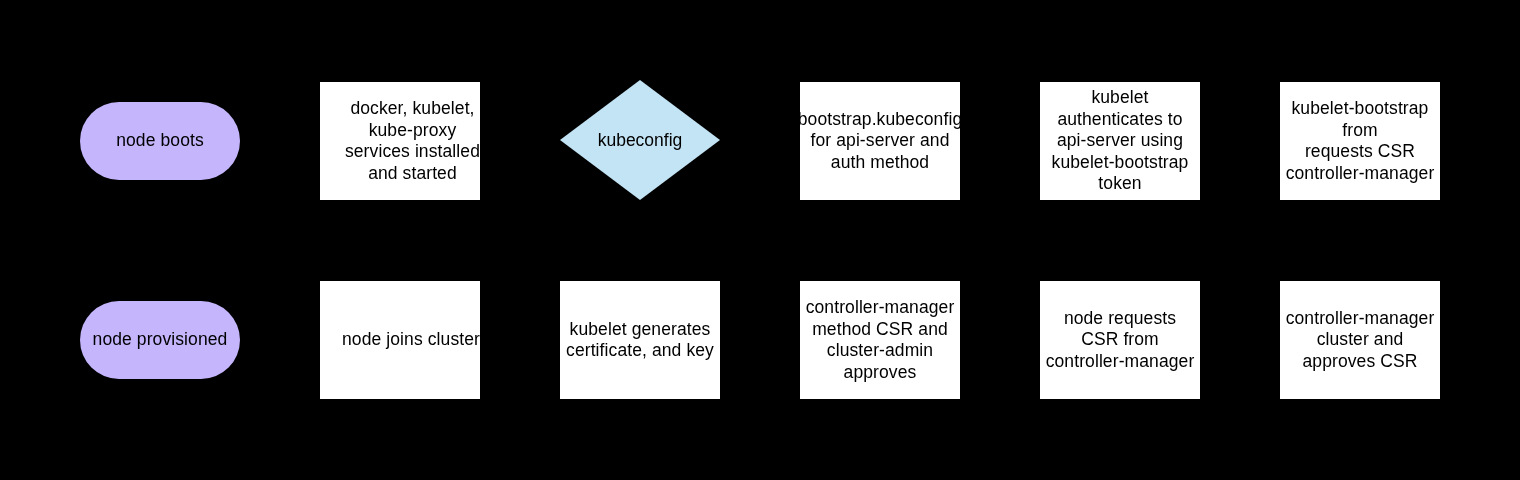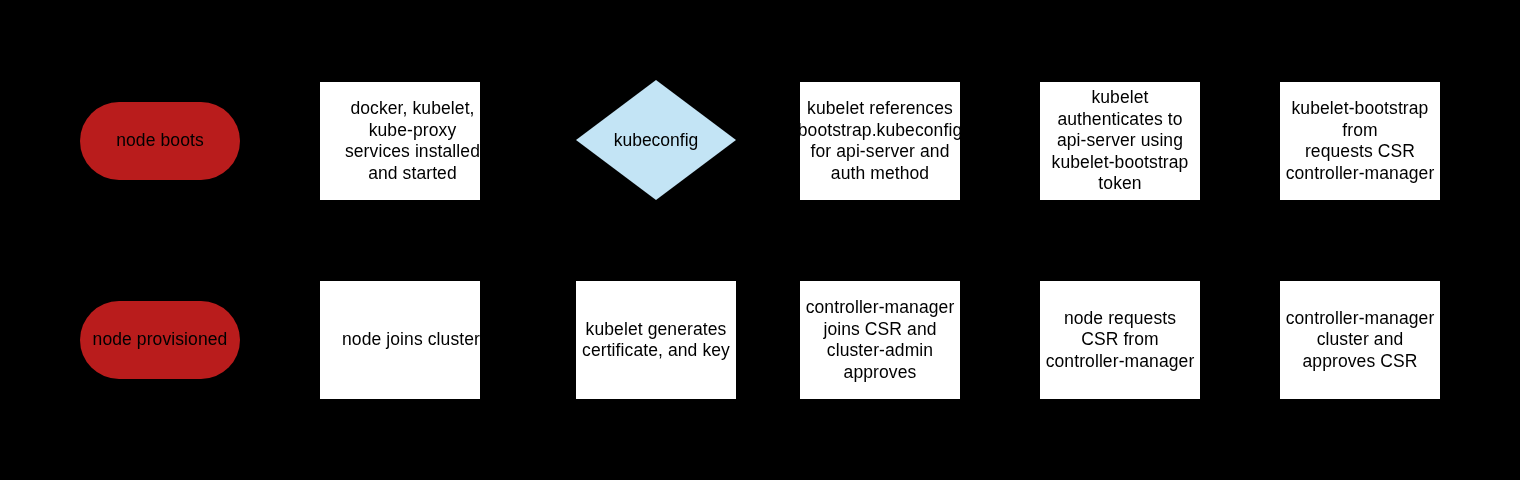--- a/index.html
+++ b/index.html
@@ -39,21 +39,21 @@
     width: 160px;
     height: 118px;
   }
   .box .label {
     display: block;
     white-space: nowrap;
   }
 
   
   .pill {
-    background: #b91c1c;
+    background: #c4b5fd;
     width: 160px;
     height: 78px;
     border-radius: 39px;
   }
   .pill .label {
     white-space: nowrap;
   }
 
   
   .diamond-wrap {
@@ -81,21 +81,21 @@
   
   .row-top    { top: 82px; }
   .row-bottom { top: 281px; }
   .pill.row-top    { top: 102px; }
   .pill.row-bottom { top: 301px; }
   .diamond-wrap.row-top { top: 80px; }
 
   
   .col1 { left: 80px; }
   .col2 { left: 320px; justify-content: flex-end; }
-  .col3 { left: 560px; margin-left: 16px; }
+  .col3 { left: 560px; }
   .col4 { left: 800px; }
   .col5 { left: 1040px; }
   .col6 { left: 1280px; }
 </style>
 </head>
 <body>
 
 <div id="canvas">
 
   <div class="node pill row-top col1">
@@ -111,21 +111,20 @@
     </div>
   </div>
 
   <div class="diamond-wrap row-top col3">
     <div class="diamond-shape"></div>
     <span class="label">kubeconfig</span>
   </div>
 
   <div class="node box row-top col4">
     <div>
-      <span class="label">kubelet references</span>
       <span class="label">bootstrap.kubeconfig</span>
       <span class="label">for api-server and</span>
       <span class="label">auth method</span>
     </div>
   </div>
 
   <div class="node box row-top col5">
     <div>
       <span class="label">kubelet</span>
       <span class="label">authenticates to</span>
@@ -157,21 +156,21 @@
   <div class="node box row-bottom col3">
     <div>
       <span class="label">kubelet generates</span>
       <span class="label">certificate, and key</span>
     </div>
   </div>
 
   <div class="node box row-bottom col4">
     <div>
       <span class="label">controller-manager</span>
-      <span class="label">joins CSR and</span>
+      <span class="label">method CSR and</span>
       <span class="label">cluster-admin</span>
       <span class="label">approves</span>
     </div>
   </div>
 
   <div class="node box row-bottom col5">
     <div>
       <span class="label">node requests</span>
       <span class="label">CSR from</span>
       <span class="label">controller-manager</span>

